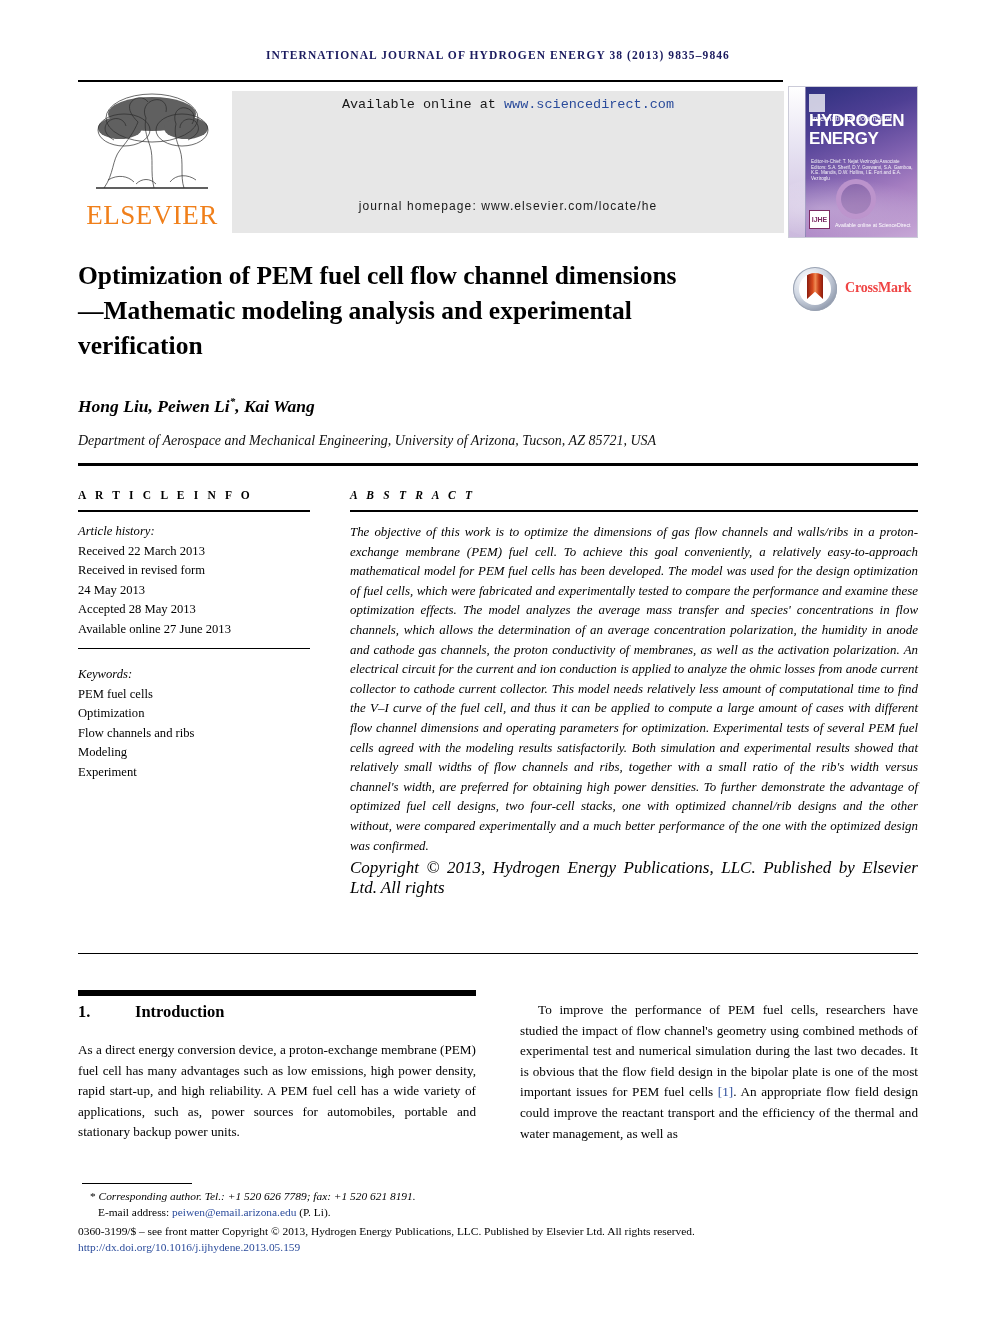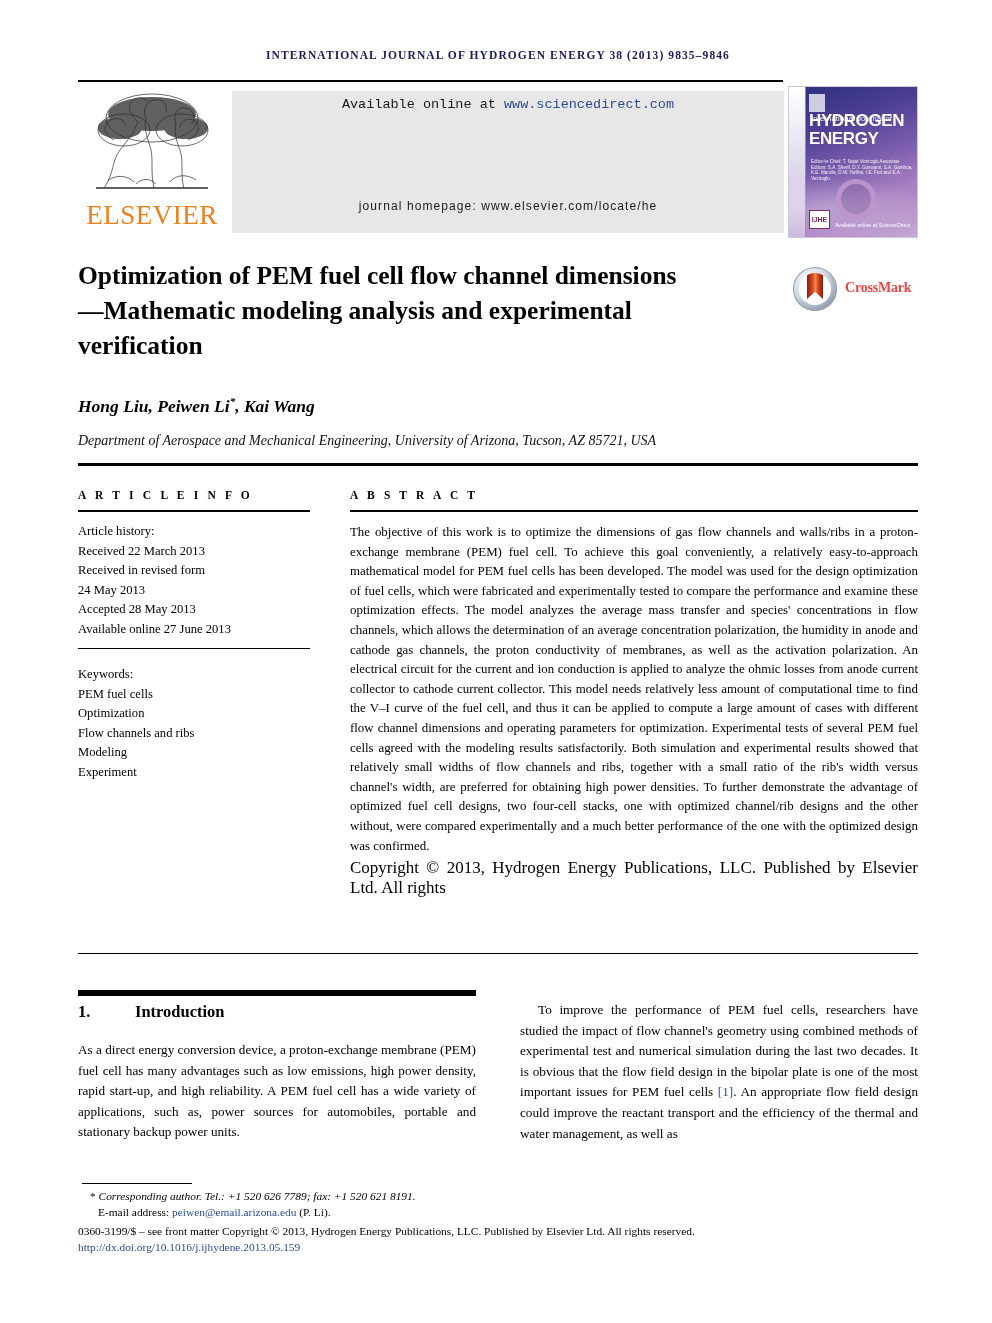--- a/index.html
+++ b/index.html
@@ -342,38 +342,39 @@
     position: absolute;
     left: 78px;
     top: 489px;
     width: 232px;
   }
   .col-abs {
     position: absolute;
     left: 350px;
     top: 489px;
     width: 568px;
+    font-style: italic;
   }
   .hr-sub {
     height: 2px;
     background: #000;
     margin-top: 9px;
   }
   .hr-sub-thin {
     height: 1px;
     background: #000;
     margin-top: 9px;
   }
   .info-body {
     margin-top: 10px;
     font-family: "Liberation Serif", serif;
     font-size: 12.6px;
     line-height: 19.5px;
   }
-  .info-body .it { }
+  .info-body .it { font-style: italic; }
   .kw-block { margin-top: 16px; }
   .abs-body {
     margin-top: 11px;
     font-family: "Liberation Serif", serif;
     font-size: 12.9px;
     line-height: 19.6px;
     text-align: justify;
   }
   .abs-copy {
     margin-top: 2px;

